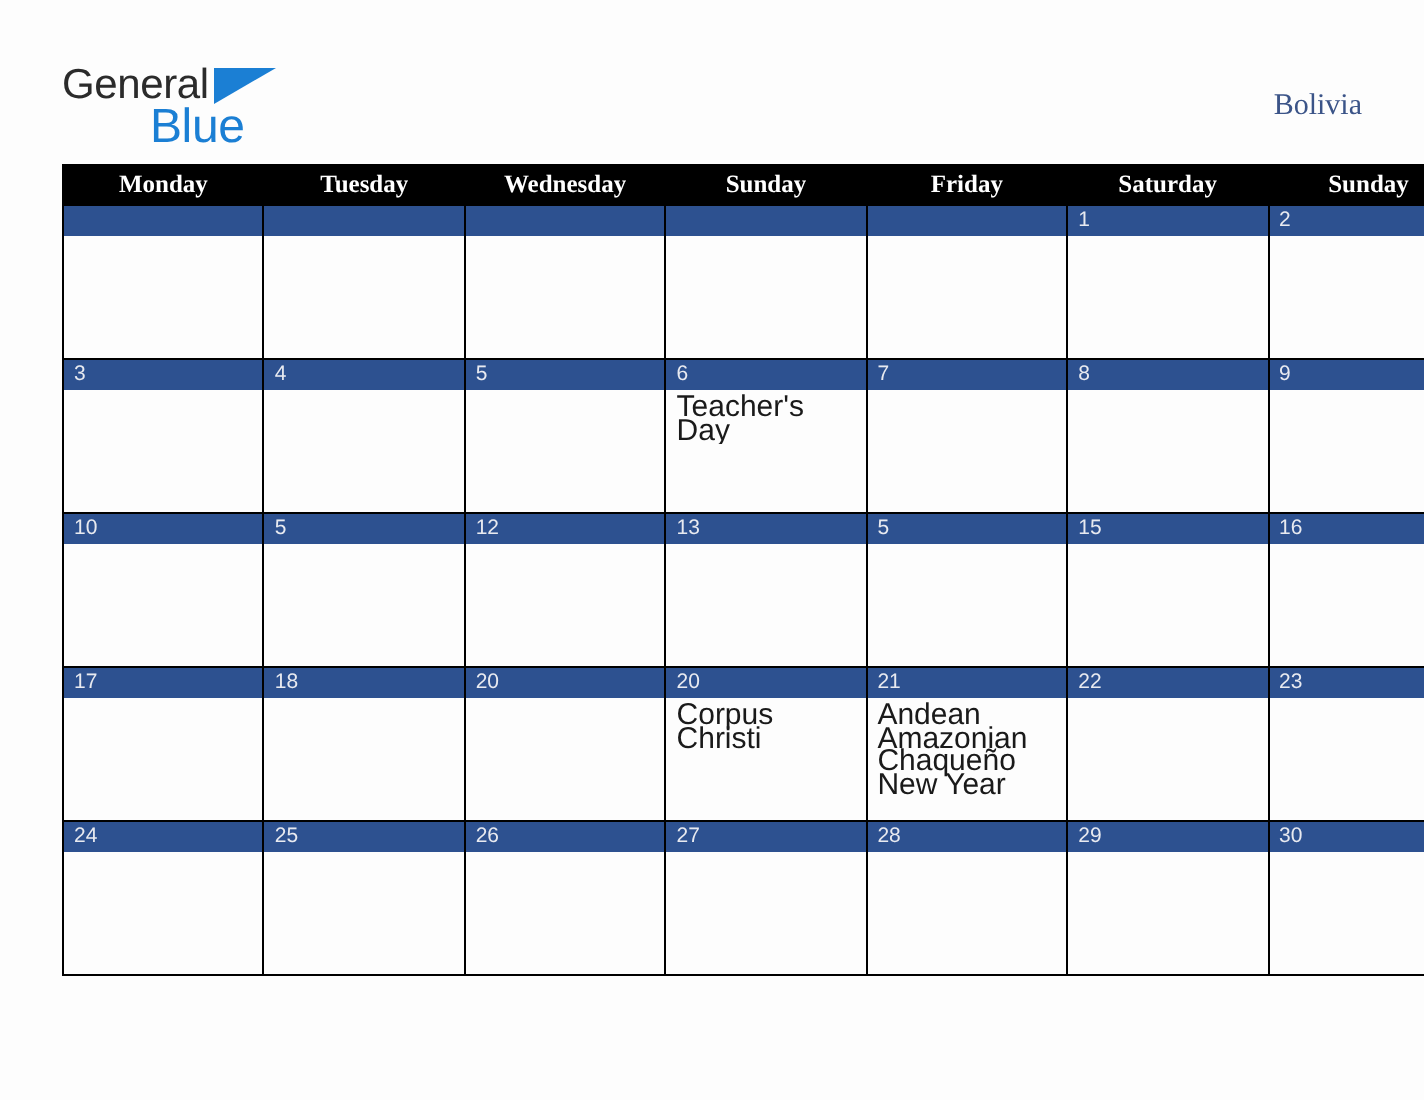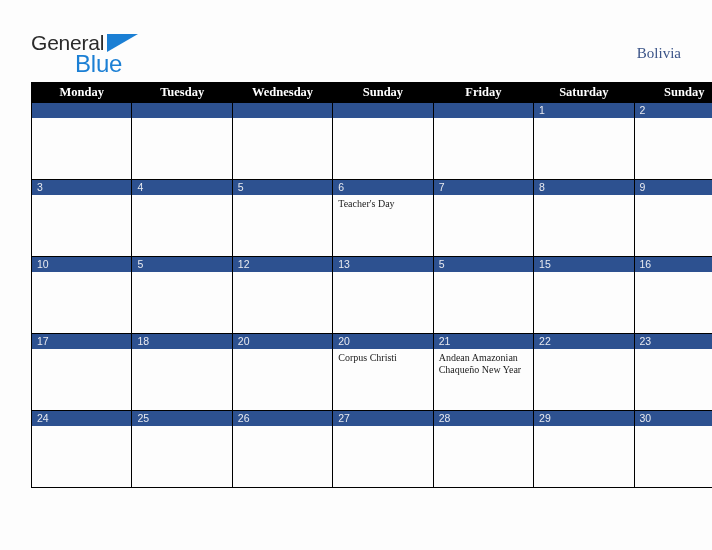--- a/index.html
+++ b/index.html
@@ -134,22 +134,22 @@
     font-family: "Liberation Sans", sans-serif;
     font-size: 10.5px;
     line-height: 15px;
     padding-left: 5px;
     box-sizing: border-box;
     overflow: hidden;
   }
 
   .events {
     padding: 3px 4px 0 5px;
-    font-family: Liberation Serif, serif;
-    font-size: 10px;
+    font-family: Liberation Sans, sans-serif;
+    font-size: 15px;
     line-height: 11.5px;
     color: #1a1a1a;
     overflow: hidden;
   }
 
   .event {
     margin: 0 0 1px 0;
   }
 </style>
 </head>

